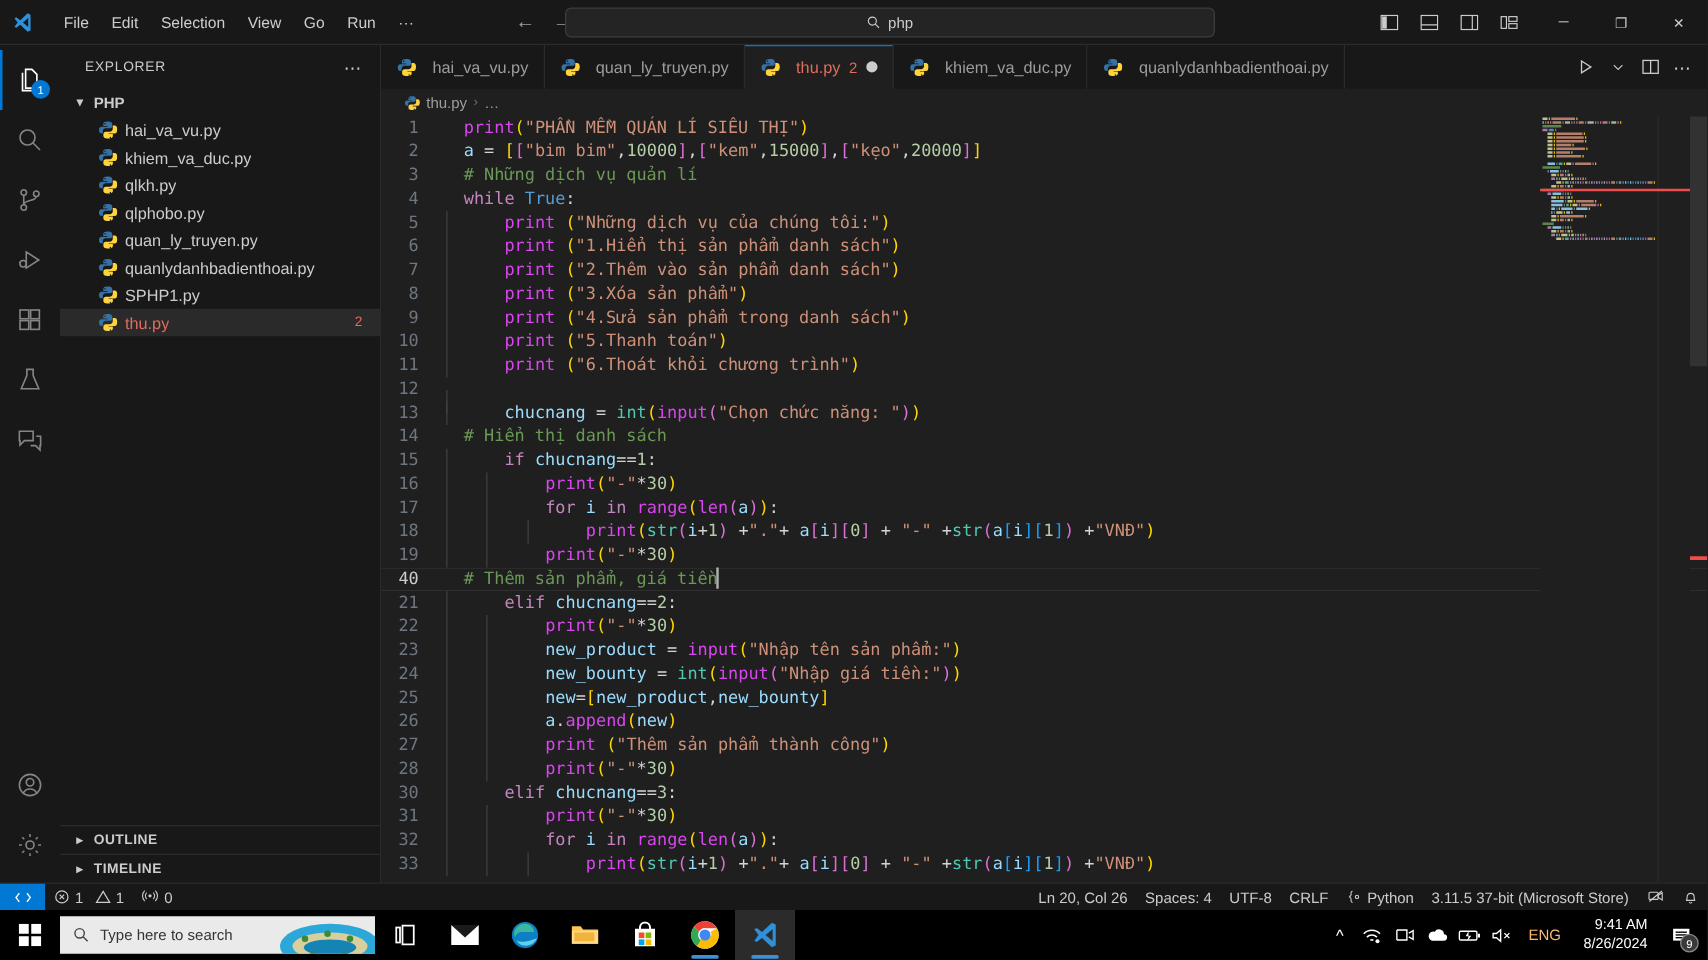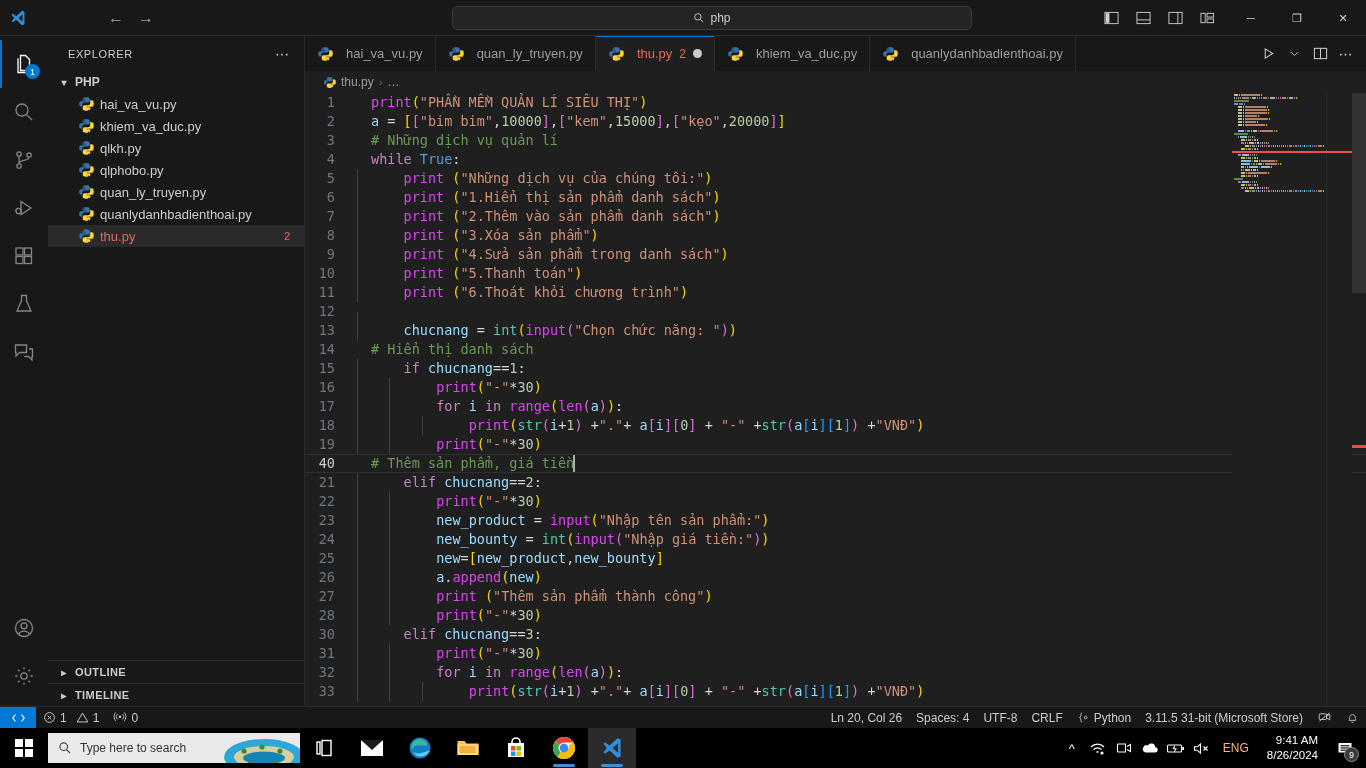--- a/index.html
+++ b/index.html
@@ -222,20 +222,29 @@
 <body>
 
 <div class="app">
 
   <div class="titlebar">
     <div class="vscode-logo">
       <svg width="18" height="18" viewBox="0 0 24 24">
           <path fill="#2f8fd8" d="M17.5 2.2 9.6 9.6 5.4 6.4 3.4 7.4l3.4 4.6-3.4 4.6 2 1 4.2-3.2 7.9 7.4 3.1-1.4V3.6l-3.1-1.4zm.6 5.1v9.4l-5.6-4.7 5.6-4.7z"></path>
         </svg>
     </div>
+    <div class="menu">
+      <div class="menu-item">File</div>
+      <div class="menu-item">Edit</div>
+      <div class="menu-item">Selection</div>
+      <div class="menu-item">View</div>
+      <div class="menu-item">Go</div>
+      <div class="menu-item">Run</div>
+      <div class="menu-item">···</div>
+    </div>
     <div class="nav-arrows">
       <span class="nav-arrow">←</span>
       <span class="nav-arrow">→</span>
     </div>
     <div class="qinput">
       <svg width="12" height="12" viewBox="0 0 16 16">
           <circle cx="6.5" cy="6.5" r="4.3" fill="none" stroke="#cccccc" stroke-width="1.2"></circle>
           <line x1="9.7" y1="9.7" x2="13.6" y2="13.6" stroke="#cccccc" stroke-width="1.2"></line>
         </svg>
       <span class="qtext">php</span>
@@ -383,20 +392,27 @@
             <path fill="#FFD43B" d="M12.2 5.3v1.7c0 1.3-1.1 2.3-2.3 2.3H6.6c-1.1 0-1.9.9-1.9 1.9v1.5c0 1 .9 1.6 1.9 1.9 1.2.3 2.4.4 3.8 0 .9-.3 1.9-.8 1.9-1.9v-1.5h-3.4v-.5h5c1 0 1.4-.7 1.7-1.8.3-1.1.3-2.1 0-2.9-.2-.9-.7-1.7-1.7-1.7h-1.7zm-1.9 8.1c.3 0 .6.3.6.6s-.3.6-.6.6-.6-.3-.6-.6.3-.6.6-.6z"></path>
           </svg>
           <span class="fname">quan_ly_truyen.py</span>
         </div>
         <div class="file-row">
           <svg viewBox="0 0 16 16" class="py-icon">
             <path fill="#3572A5" d="M7.9 1.2c-1.9 0-3.3.5-3.3 2v1.6h3.4v.5H3.3c-1.5 0-2.1 1-2.1 2.6 0 1.6.6 2.7 2.1 2.7h1v-1.8c0-1.2 1-2.2 2.3-2.2h3.3c1.1 0 1.9-.8 1.9-1.9V3.2c0-1.1-1.1-2-2.7-2zM6 2.3c.3 0 .6.3.6.6s-.3.6-.6.6-.6-.3-.6-.6.3-.6.6-.6z"></path>
             <path fill="#FFD43B" d="M12.2 5.3v1.7c0 1.3-1.1 2.3-2.3 2.3H6.6c-1.1 0-1.9.9-1.9 1.9v1.5c0 1 .9 1.6 1.9 1.9 1.2.3 2.4.4 3.8 0 .9-.3 1.9-.8 1.9-1.9v-1.5h-3.4v-.5h5c1 0 1.4-.7 1.7-1.8.3-1.1.3-2.1 0-2.9-.2-.9-.7-1.7-1.7-1.7h-1.7zm-1.9 8.1c.3 0 .6.3.6.6s-.3.6-.6.6-.6-.3-.6-.6.3-.6.6-.6z"></path>
           </svg>
           <span class="fname">quanlydanhbadienthoai.py</span>
+        </div>
+        <div class="file-row">
+          <svg viewBox="0 0 16 16" class="py-icon">
+            <path fill="#3572A5" d="M7.9 1.2c-1.9 0-3.3.5-3.3 2v1.6h3.4v.5H3.3c-1.5 0-2.1 1-2.1 2.6 0 1.6.6 2.7 2.1 2.7h1v-1.8c0-1.2 1-2.2 2.3-2.2h3.3c1.1 0 1.9-.8 1.9-1.9V3.2c0-1.1-1.1-2-2.7-2zM6 2.3c.3 0 .6.3.6.6s-.3.6-.6.6-.6-.3-.6-.6.3-.6.6-.6z"></path>
+            <path fill="#FFD43B" d="M12.2 5.3v1.7c0 1.3-1.1 2.3-2.3 2.3H6.6c-1.1 0-1.9.9-1.9 1.9v1.5c0 1 .9 1.6 1.9 1.9 1.2.3 2.4.4 3.8 0 .9-.3 1.9-.8 1.9-1.9v-1.5h-3.4v-.5h5c1 0 1.4-.7 1.7-1.8.3-1.1.3-2.1 0-2.9-.2-.9-.7-1.7-1.7-1.7h-1.7zm-1.9 8.1c.3 0 .6.3.6.6s-.3.6-.6.6-.6-.3-.6-.6.3-.6.6-.6z"></path>
+          </svg>
+          <span class="fname">SPHP1.py</span>
         </div>
         <div class="file-row selected">
           <svg viewBox="0 0 16 16" class="py-icon">
             <path fill="#3572A5" d="M7.9 1.2c-1.9 0-3.3.5-3.3 2v1.6h3.4v.5H3.3c-1.5 0-2.1 1-2.1 2.6 0 1.6.6 2.7 2.1 2.7h1v-1.8c0-1.2 1-2.2 2.3-2.2h3.3c1.1 0 1.9-.8 1.9-1.9V3.2c0-1.1-1.1-2-2.7-2zM6 2.3c.3 0 .6.3.6.6s-.3.6-.6.6-.6-.3-.6-.6.3-.6.6-.6z"></path>
             <path fill="#FFD43B" d="M12.2 5.3v1.7c0 1.3-1.1 2.3-2.3 2.3H6.6c-1.1 0-1.9.9-1.9 1.9v1.5c0 1 .9 1.6 1.9 1.9 1.2.3 2.4.4 3.8 0 .9-.3 1.9-.8 1.9-1.9v-1.5h-3.4v-.5h5c1 0 1.4-.7 1.7-1.8.3-1.1.3-2.1 0-2.9-.2-.9-.7-1.7-1.7-1.7h-1.7zm-1.9 8.1c.3 0 .6.3.6.6s-.3.6-.6.6-.6-.3-.6-.6.3-.6.6-.6z"></path>
           </svg>
           <span class="fname">thu.py</span>
           <span class="fbadge">2</span>
         </div>
       </div>
@@ -865,21 +881,21 @@
       <div class="sb-seg">Spaces: 4</div>
       <div class="sb-seg">UTF-8</div>
       <div class="sb-seg">CRLF</div>
       <div class="sb-seg">
         <svg width="13" height="13" viewBox="0 0 16 16">
             <path d="M6.3 2.5c-1.4 0-1.6.8-1.6 1.8v1.6c0 .9-.5 1.5-1.3 1.6v.9c.8.1 1.3.7 1.3 1.6v1.6c0 1 .2 1.9 1.6 1.9" fill="none" stroke="#cccccc" stroke-width="1.1"></path>
             <circle cx="10.6" cy="8" r="1.6" fill="none" stroke="#cccccc" stroke-width="1.1"></circle>
           </svg>
         <span>Python</span>
       </div>
-      <div class="sb-seg">3.11.5 31-bit (Microsoft Store)</div>
+      <div class="sb-seg">3.11.5 37-bit (Microsoft Store)</div>
       <div class="sb-seg">
         <svg width="15" height="13" viewBox="0 0 16 16">
             <rect x="1.5" y="3.5" width="9" height="7" rx="1" fill="none" stroke="#cccccc" stroke-width="1.1"></rect>
             <path d="M10.5 6.5 14.5 4v7l-4-2.5z" fill="none" stroke="#cccccc" stroke-width="1.1"></path>
             <line x1="1.8" y1="12.5" x2="14.2" y2="2.2" stroke="#cccccc" stroke-width="1.1"></line>
           </svg>
       </div>
       <div class="sb-seg">
         <svg width="13" height="13" viewBox="0 0 16 16">
             <path d="M4 11.5c0-1.2.6-1.2.6-3.6 0-2 1.2-3.4 3.4-3.4s3.4 1.4 3.4 3.4c0 2.4.6 2.4.6 3.6z" fill="none" stroke="#cccccc" stroke-width="1.1"></path>

